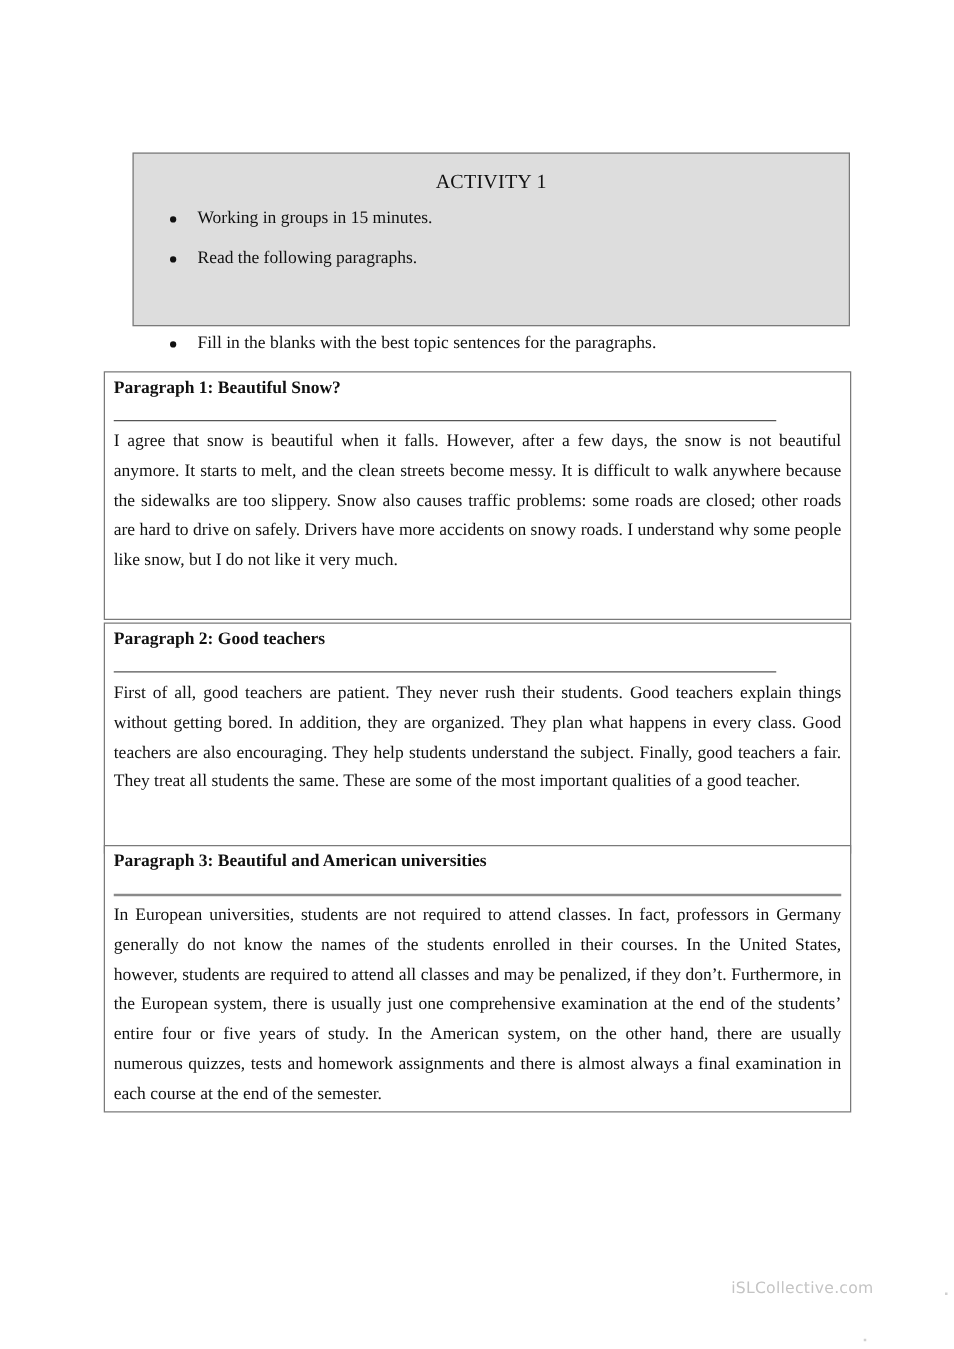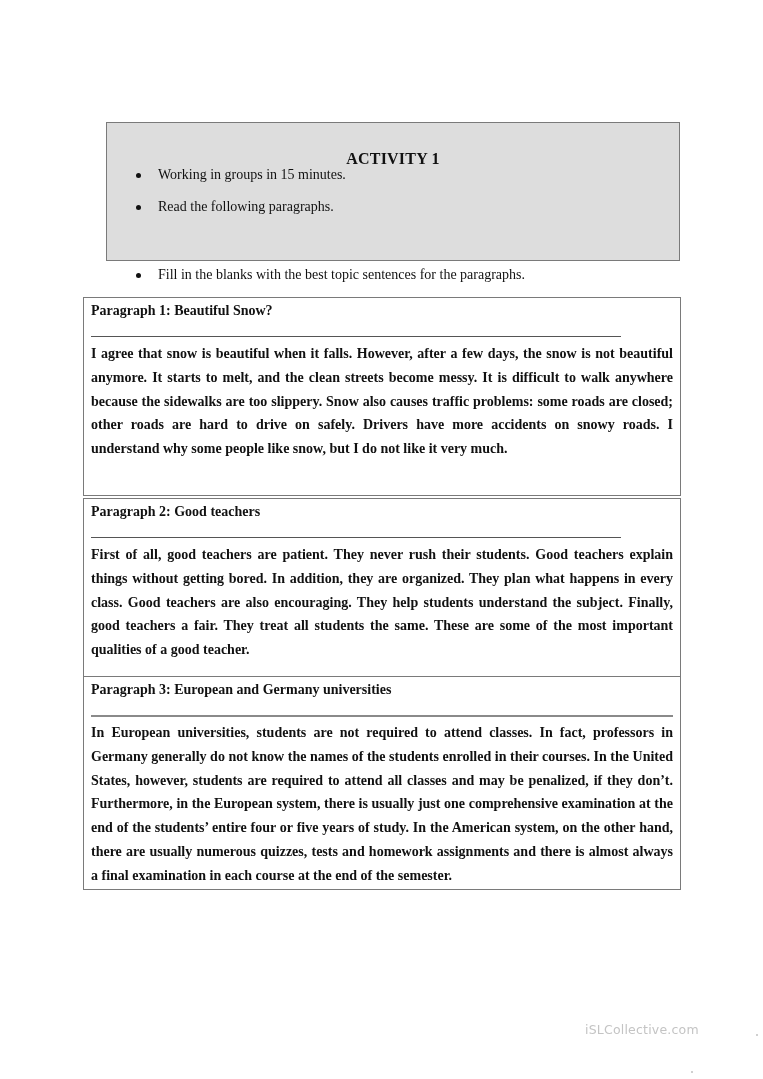--- a/index.html
+++ b/index.html
@@ -5,21 +5,21 @@
   html, body { margin: 0; padding: 0; }
   body {
     width: 763px; height: 1079px; background: #ffffff; position: relative;
     font-family: "Liberation Serif", serif; color: #111111; overflow: hidden;
   }
   .activity-box {
     position: absolute; left: 106px; top: 122px; width: 574px; height: 139px;
     background: #dddddd; border: 1px solid #7a7a7a; box-sizing: border-box;
   }
   .activity-title {
-    text-align: center; font-weight: bold; font-size: 16px; margin-top: 27px;
+    text-align: center; font-weight: normal; font-size: 16px; margin-top: 14px;
     letter-spacing: 0.2px;
   }
   .activity-list { list-style: none; margin: 0; padding: 0; }
   .activity-list li {
     position: absolute; left: 51px; font-size: 14px;
   }
   .bullet {
     position: absolute; left: -22px; top: 6px; width: 5px; height: 5px;
     background: #111; border-radius: 50%;
   }
@@ -28,21 +28,21 @@
     box-sizing: border-box; background: #fff;
   }
   .para-title {
     position: absolute; left: 7px; top: 5px; font-weight: bold; font-size: 14px;
   }
   .blank-line {
     position: absolute; left: 7px; height: 1px; background: #555;
   }
   .para-text {
     position: absolute; left: 7px; right: 7px; font-size: 14px;
-    line-height: 23.8px; text-align: justify; margin: 0; font-weight: bold;
+    line-height: 23.8px; text-align: justify; margin: 0;
   }
   .watermark {
     position: absolute; left: 585px; top: 1022px; font-family: "DejaVu Sans", sans-serif;
     font-weight: normal; font-size: 12.5px; color: #c4c4c4; letter-spacing: 0.2px;
   }
   .dot { position: absolute; width: 2px; height: 2px; background: #d0d0d0; }
 </style>
 </head>
 <body>
 
@@ -70,20 +70,20 @@
   <p class="para-text" style="top:44px;">I agree that snow is beautiful when it falls. However, after a few days, the snow is not beautiful anymore. It starts to melt, and the clean streets become messy. It is difficult to walk anywhere because the sidewalks are too slippery. Snow also causes traffic problems: some roads are closed; other roads are hard to drive on safely. Drivers have more accidents on snowy roads. I understand why some people like snow, but I do not like it very much.</p>
 </div>
 
 <div class="para-box" style="top:498px; height:185px;">
   <div class="para-title">Paragraph 2: Good teachers</div>
   <div class="blank-line" style="top:38px; width:530px;"></div>
   <p class="para-text" style="top:44px;">First of all, good teachers are patient. They never rush their students. Good teachers explain things without getting bored. In addition, they are organized. They plan what happens in every class. Good teachers are also encouraging. They help students understand the subject. Finally, good teachers a fair. They treat all students the same. These are some of the most important qualities of a good teacher.</p>
 </div>
 
 <div class="para-box" style="top:676px; height:214px;">
-  <div class="para-title">Paragraph 3: European and Germany universities</div>
+  <div class="para-title">Paragraph 3: Beautiful and American universities</div>
   <div class="blank-line" style="top:38px; width:582px; height:2px; background:#8a8a8a;"></div>
   <p class="para-text" style="top:44px;">In European universities, students are not required to attend classes. In fact, professors in Germany generally do not know the names of the students enrolled in their courses. In the United States, however, students are required to attend all classes and may be penalized, if they don’t. Furthermore, in the European system, there is usually just one comprehensive examination at the end of the students’ entire four or five years of study. In the American system, on the other hand, there are usually numerous quizzes, tests and homework assignments and there is almost always a final examination in each course at the end of the semester.</p>
 </div>
 
 <div class="watermark">iSLCollective.com</div>
 <div class="dot" style="left:756px; top:1034px;"></div>
 <div class="dot" style="left:691px; top:1071px;"></div>
 
 </body></html>

